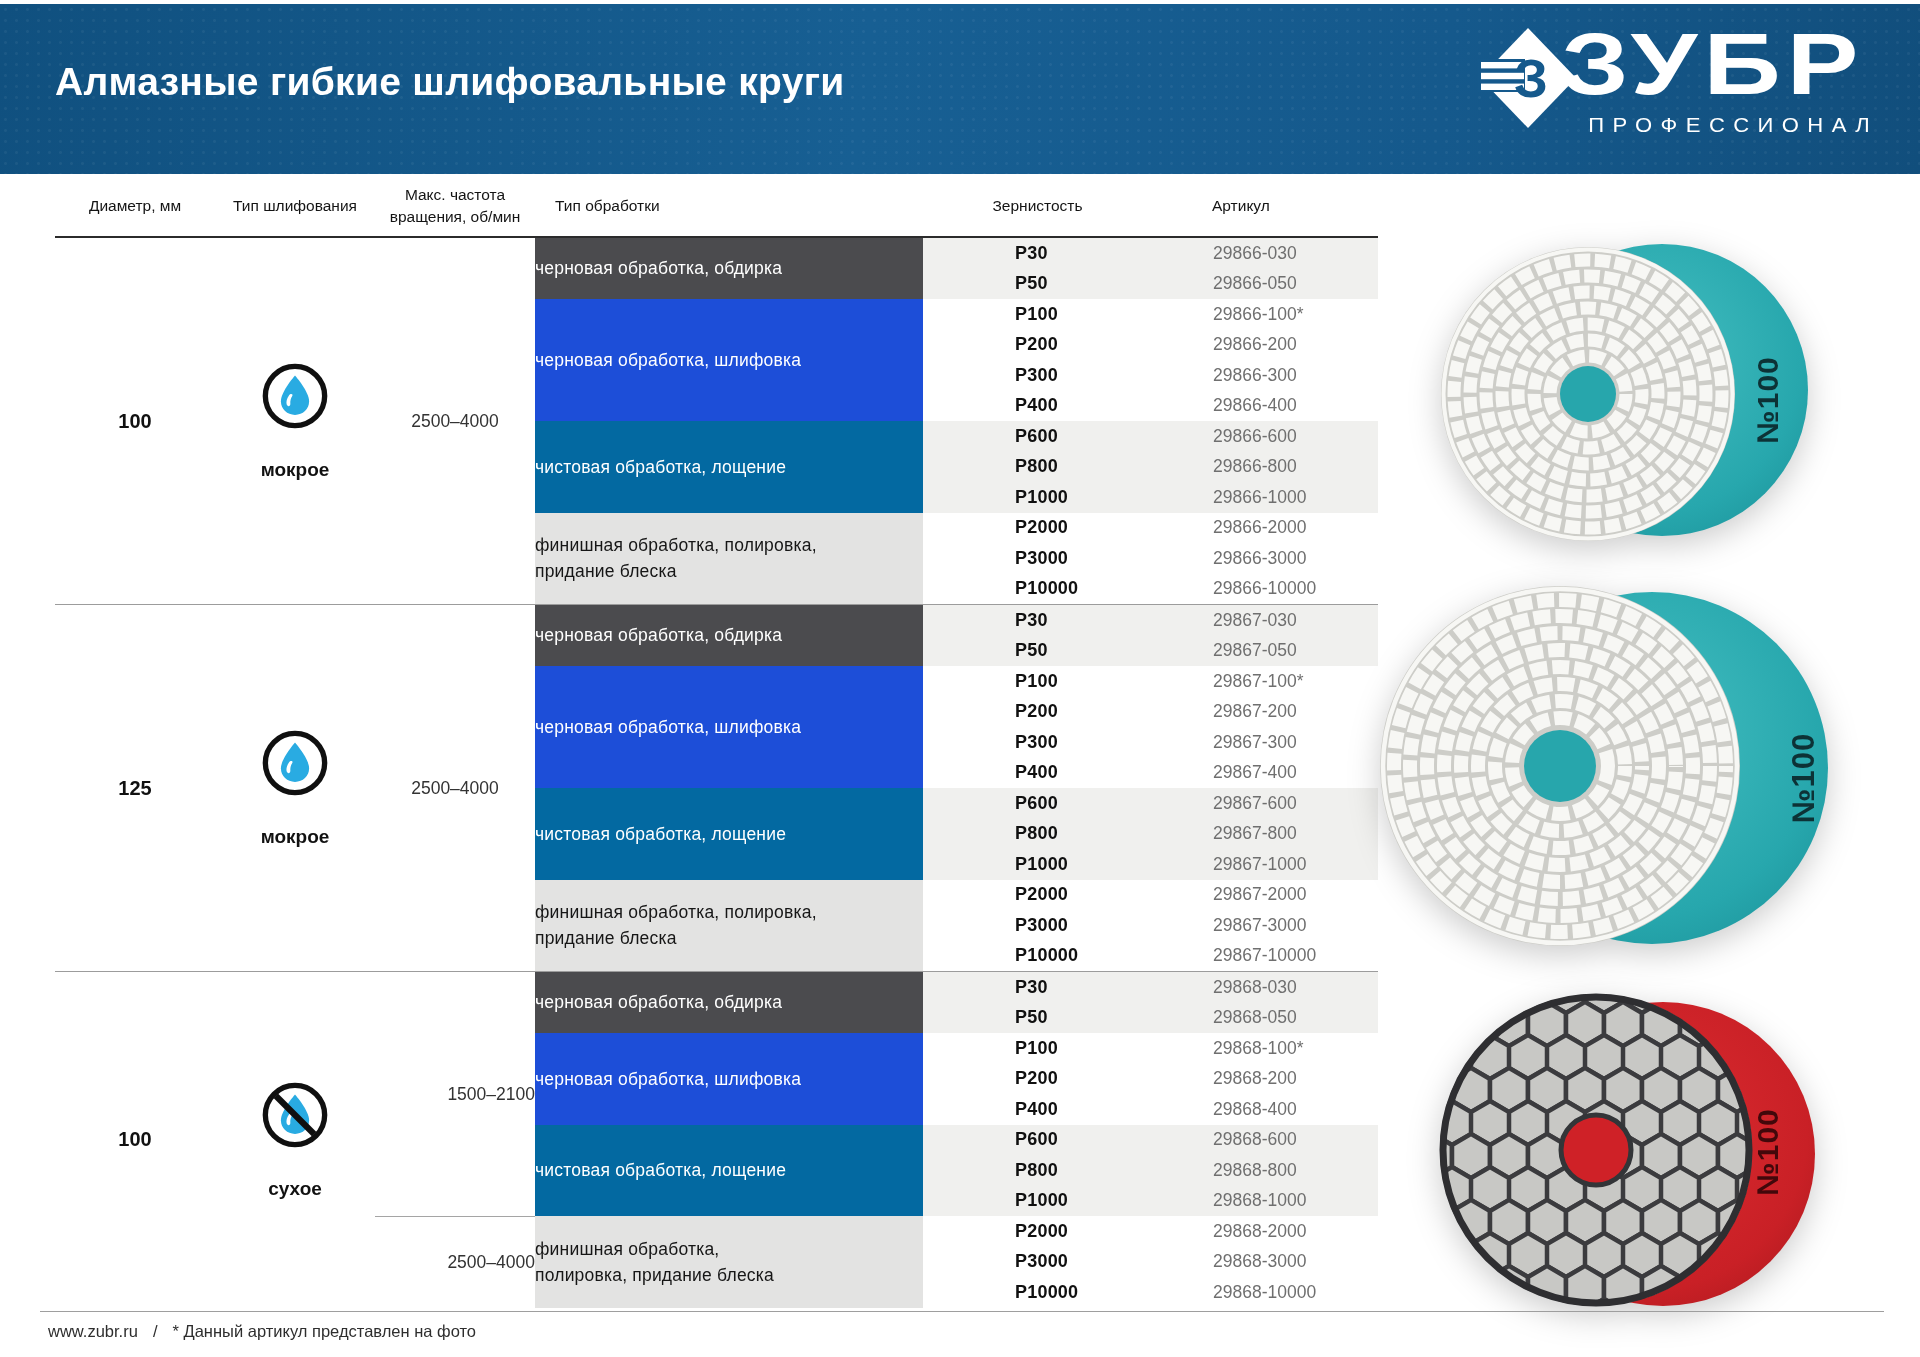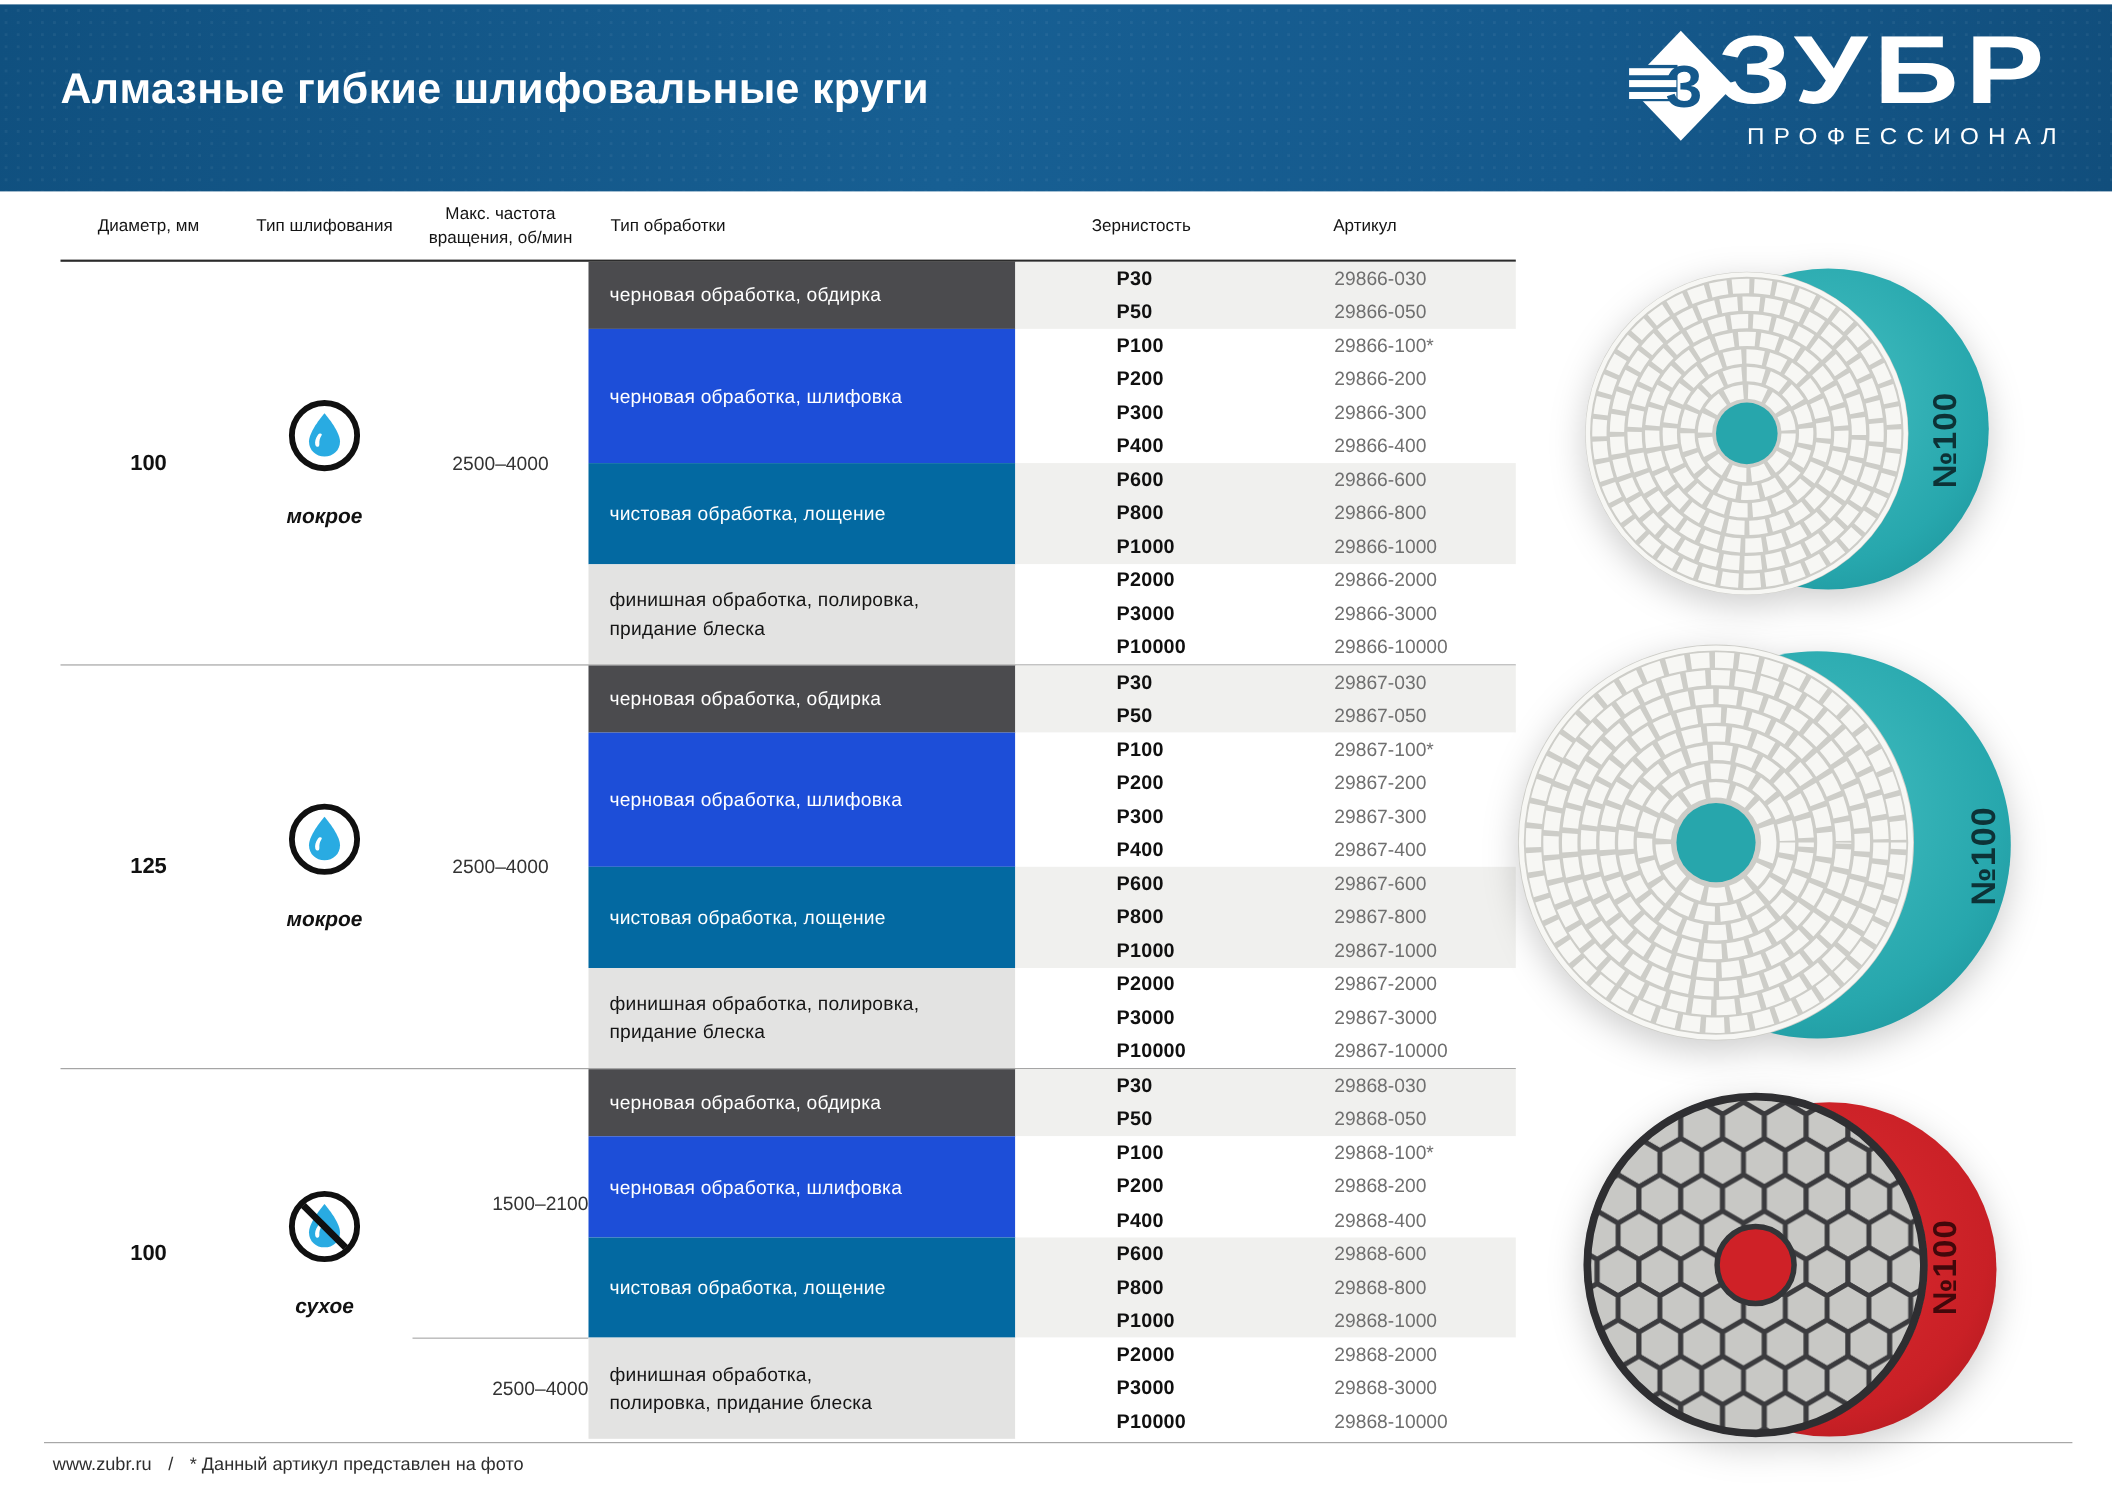--- a/index.html
+++ b/index.html
@@ -30,30 +30,30 @@
   .th.c2 { left:160px; width:160px; }
   .th.c3 { left:325px; width:150px; }
   .th.c4 { left:500px; width:220px; justify-content:flex-start; text-align:left; }
   .th.c5 { left:905px; width:155px; }
   .th.c6 { left:1157px; width:200px; justify-content:flex-start; text-align:left; }
 
   .group { position:relative; display:flex; }
   .group + .group { border-top:1px solid #9c9c9c; }
   .cell { display:flex; flex-direction:column; align-items:center; justify-content:center; }
   .diam { width:160px; font-size:20px; font-weight:700; }
-  .icon-cell { width:160px; gap:28px;font-style:italic; }
+  .icon-cell { width:160px; gap:28px; }
   .grind-label { font-size:19px; font-weight:700; }
   .freq-cell { width:160px; font-size:17.5px; color:#333; }
   .freq-cell.split { justify-content:flex-start; }
   .freq-part { width:100%; display:flex; align-items:center; justify-content:flex-end; }
   .freq-part.divided { border-top:1px solid #a5a5a5; }
 
   .blocks { width:843px; display:flex; flex-direction:column; }
   .block-row { display:flex; }
-  .block { width:388px; padding-left:19px; display:flex; flex-direction:column; justify-content:center; font-size:17.5px; line-height:1.5; letter-spacing:.2px; }
+  .block { width:388px; display:flex; flex-direction:column; justify-content:center; font-size:17.5px; line-height:1.5; letter-spacing:.2px; }
   .shade-dark     { background:#4b4b4e; color:#fff; }
   .shade-medium   { background:#1d4ed8; color:#fff; }
   .shade-light    { background:#0369a1; color:#fff; }
   .shade-lightest { background:#e3e3e2; color:#161616; }
   .rows { width:455px; display:flex; flex-direction:column; }
   .band-gray  { background:#f0f0ee; }
   .band-white { background:#ffffff; }
   .row { display:flex; align-items:center; height:30.5px; }
   .grit { width:290px; padding-left:92px; font-weight:700; font-size:18px; color:#101010; letter-spacing:.2px; }
   .sku  { font-size:17.5px; color:#6f6f6f; }

